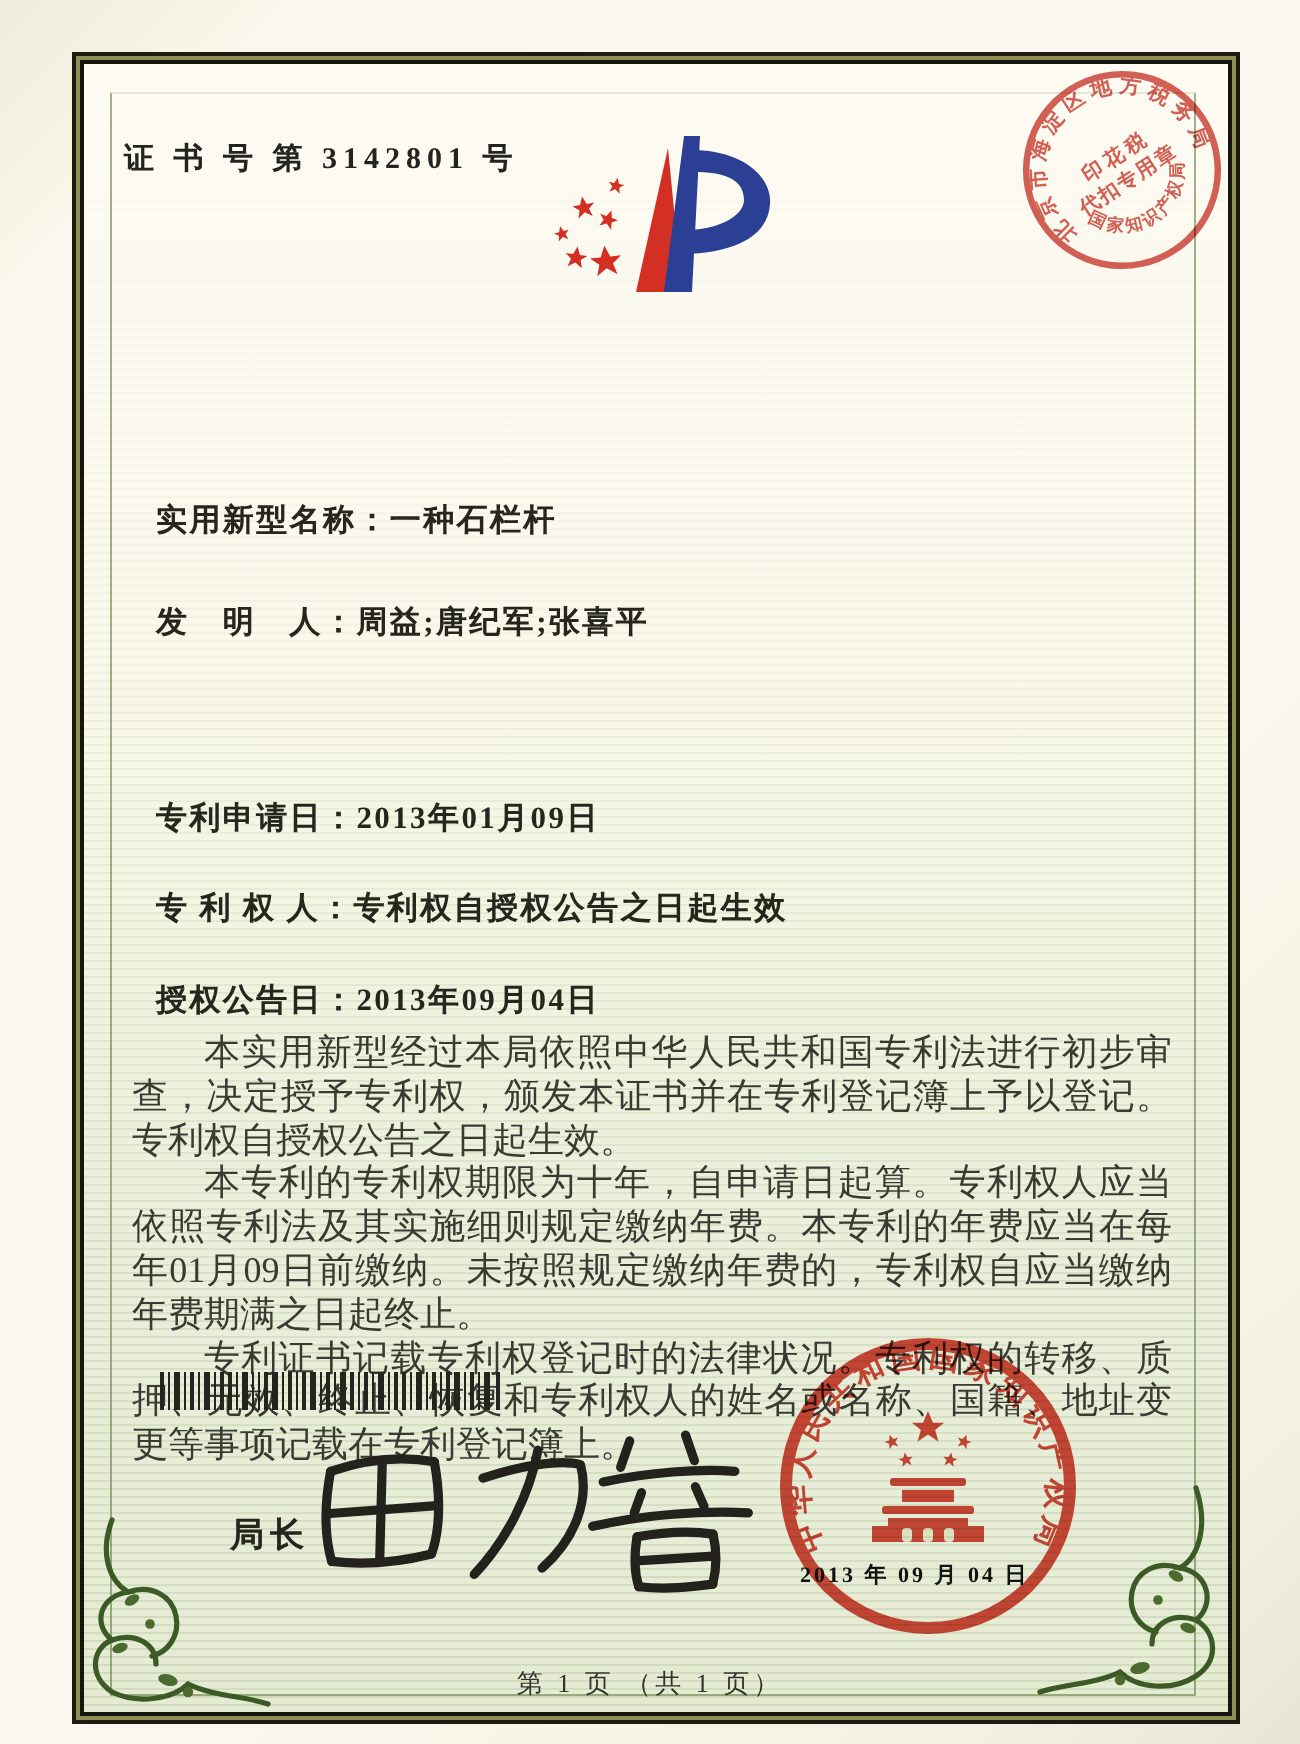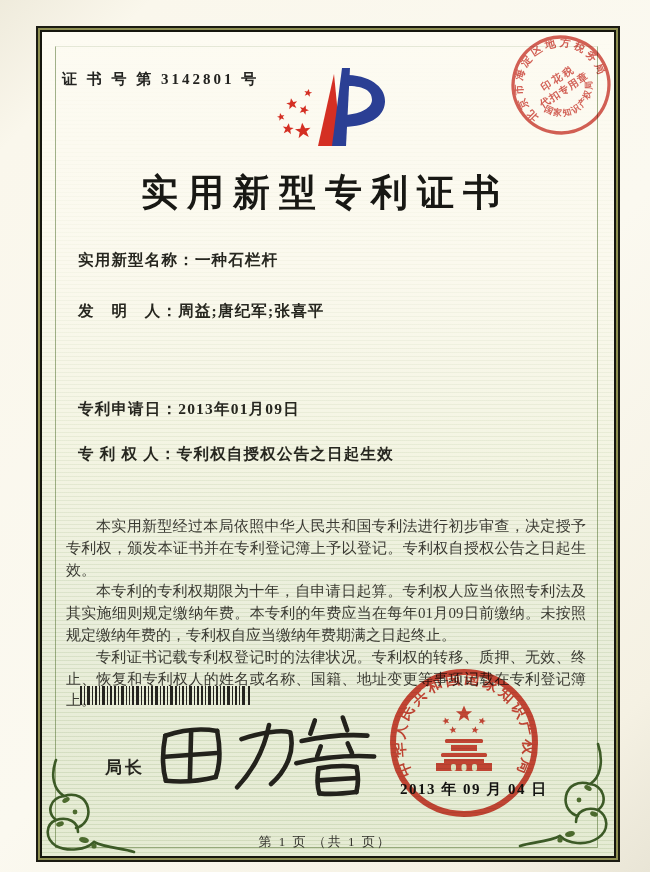--- a/index.html
+++ b/index.html
@@ -19,26 +19,26 @@
   .inner-rule{position:absolute;left:55px;top:46px;width:543px;height:802px;z-index:2;box-sizing:border-box;
          border:1px solid rgba(86,116,52,.55);border-top-color:rgba(86,116,52,.14);}
   .flourish{position:absolute;z-index:3;}
   .cert-number{position:absolute;left:62px;top:70px;font-size:15px;font-weight:bold;letter-spacing:3px;color:#232320;z-index:4;}
   .logo{position:absolute;left:262px;top:56px;width:152px;height:108px;z-index:4;}
   .title{position:absolute;left:0;right:0;top:168px;text-align:center;font-size:37px;font-weight:bold;
          letter-spacing:9px;color:#181814;z-index:4;}
   .field{position:absolute;left:78px;font-size:15.5px;font-weight:bold;color:#26261f;letter-spacing:1.2px;z-index:4;white-space:nowrap;}
   .f0{top:250px}.f1{top:301px}.f2{top:351px}.f3{top:399px}.f4{top:444px}.f5{top:490px}
   .paragraphs{position:absolute;left:66px;top:516px;width:520px;z-index:4;}
-  .paragraphs p{margin:0;text-indent:2em;font-size:15px;line-height:21.8px;color:#3a3a32;text-align:justify;}
+  .paragraphs p{margin:0;text-indent:2em;font-size:18px;line-height:21.8px;color:#3a3a32;text-align:justify;}
   .barcode{position:absolute;left:80px;top:686px;z-index:4;}
-  .sig-title{position:absolute;left:105px;top:756px;font-size:17px;font-weight:bold;letter-spacing:3px;color:#26261f;z-index:5;}
+  .sig-title{position:absolute;left:115px;top:756px;font-size:17px;font-weight:bold;letter-spacing:3px;color:#26261f;z-index:5;}
   .sig-svg{position:absolute;left:150px;top:708px;z-index:5;transform:rotate(-2deg);}
   .office-seal{position:absolute;left:389px;top:668px;width:150px;height:150px;z-index:4;opacity:.93;mix-blend-mode:multiply;}
-  .issue-date{position:absolute;left:400px;top:780px;font-size:15px;font-weight:bold;color:#121210;letter-spacing:1.5px;z-index:6;white-space:nowrap;}
+  .issue-date{position:absolute;left:400px;top:780px;font-size:11px;font-weight:bold;color:#121210;letter-spacing:1.5px;z-index:6;white-space:nowrap;}
   .tax-stamp{position:absolute;left:508px;top:32px;width:106px;height:106px;z-index:5;transform:rotate(-33deg);opacity:.85;mix-blend-mode:multiply;}
   .footer{position:absolute;left:0;right:0;top:833px;text-align:center;font-size:13px;color:#33332c;letter-spacing:2px;z-index:4;}
   svg text{font-family:"Liberation Serif","DejaVu Serif",serif;}
 </style>
 </head>
 <body>
 
 <div class="page">
 
   <div class="frame">
@@ -95,26 +95,26 @@
       <use href="#star" transform="translate(26,73) scale(0.58) rotate(8)"></use>
       <use href="#star" transform="translate(41,75) scale(0.82) rotate(-6)"></use>
     </g>
     <polygon points="72,18 79,90 56,90" fill="#d42f23"></polygon>
     <g fill="#2b3f94">
       <polygon points="80,12 88,12 84,90 70,90"></polygon>
       <path d="M86,19 C112,20 124,34 123,46 C122,62 106,70 82,71 L83,59 C100,58 110,51 110,44 C110,33 99,30 85,30 Z"></path>
     </g>
   </svg>
 
-  <div class="title">实用新型专利证书</div>
 
   <div class="field f0"><span>实用新型名称：</span><span>一种石栏杆</span></div>
   <div class="field f1"><span>发　明　人：</span><span>周益;唐纪军;张喜平</span></div>
   <div class="field f3"><span>专利申请日：</span><span>2013年01月09日</span></div>
   <div class="field f4"><span>专 利 权 人：</span><span>专利权自授权公告之日起生效</span></div>
+  <div class="field f5"><span>授权公告日：</span><span>2013年09月04日</span></div>
 
   <div class="paragraphs">
     <p>本实用新型经过本局依照中华人民共和国专利法进行初步审查，决定授予专利权，颁发本证书并在专利登记簿上予以登记。专利权自授权公告之日起生效。</p>
     <p>本专利的专利权期限为十年，自申请日起算。专利权人应当依照专利法及其实施细则规定缴纳年费。本专利的年费应当在每年01月09日前缴纳。未按照规定缴纳年费的，专利权自应当缴纳年费期满之日起终止。</p>
     <p>专利证书记载专利权登记时的法律状况。专利权的转移、质押、无效、终止、恢复和专利权人的姓名或名称、国籍、地址变更等事项记载在专利登记簿上。</p>
   </div>
 
   <svg class="barcode" width="172" height="19" viewBox="0 0 172 19">
     <g fill="#24241f">
       <rect x="0" width="2" height="19"></rect>

